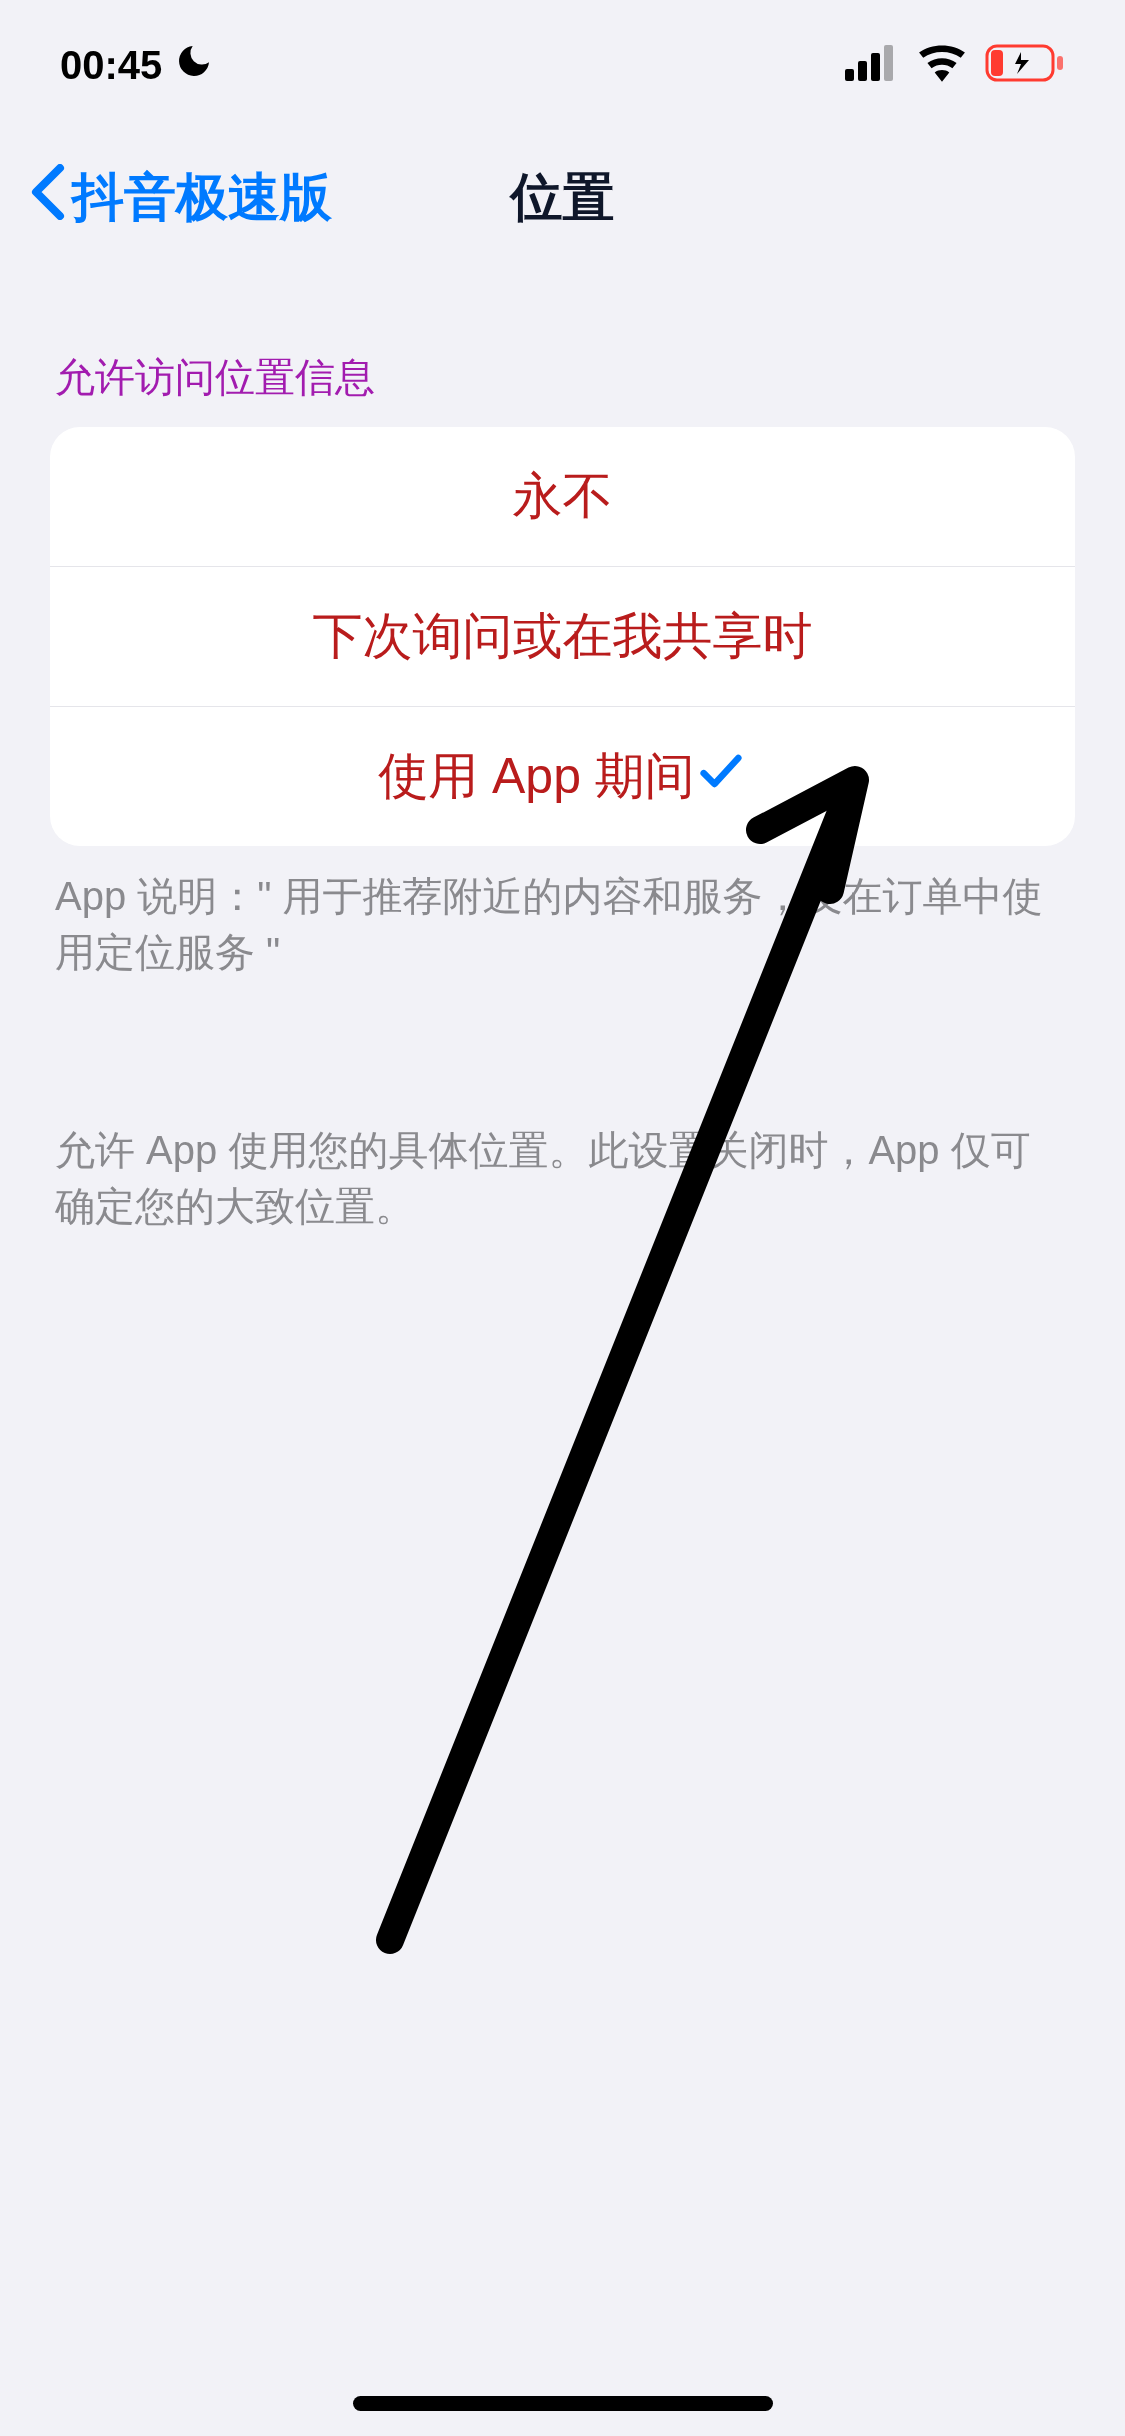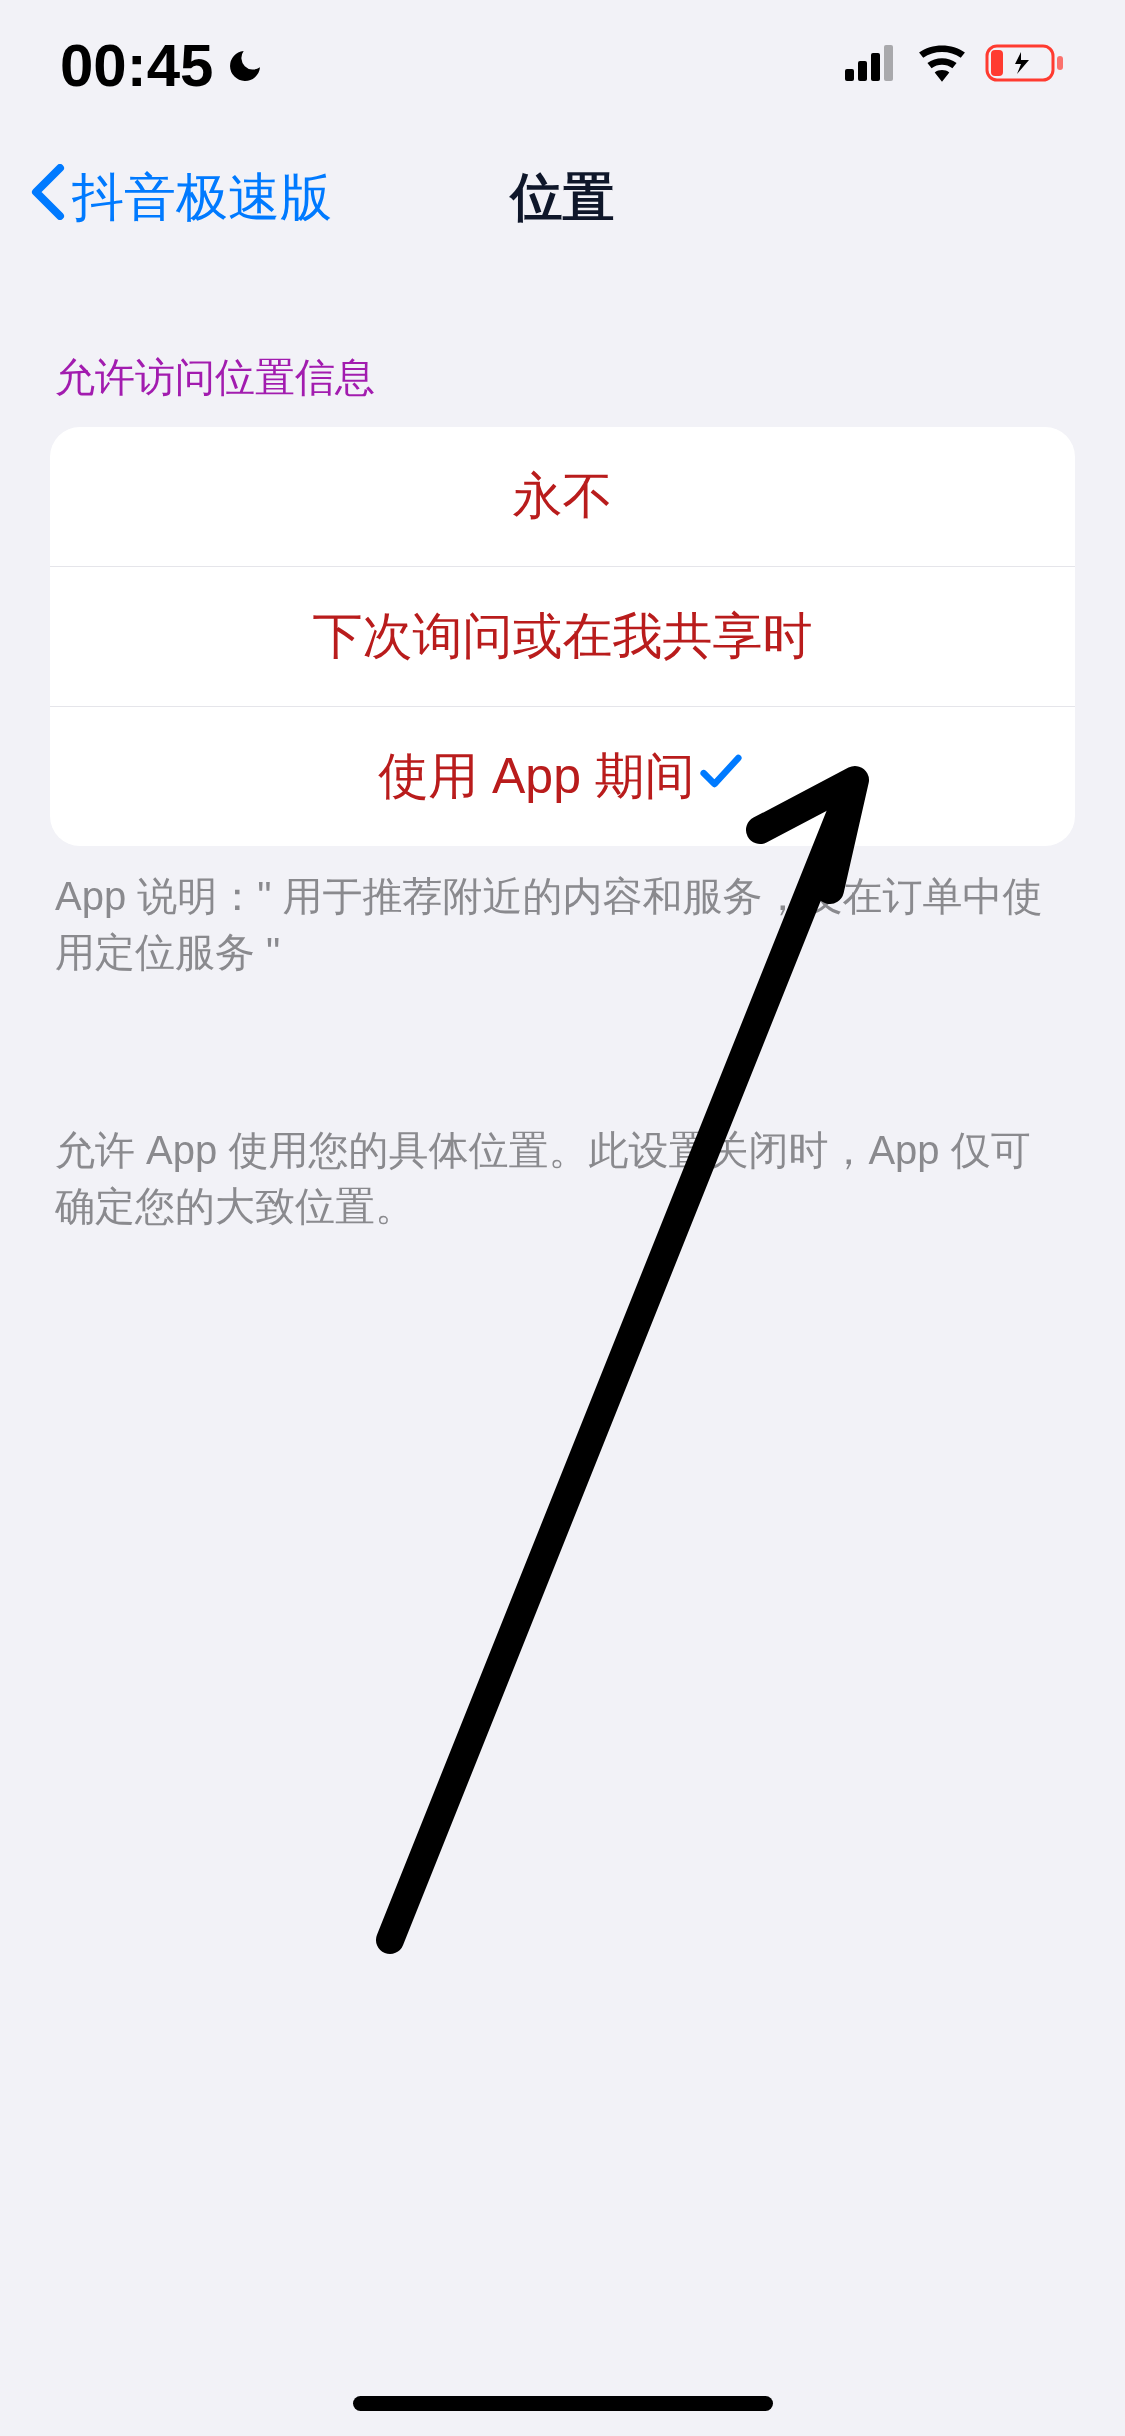--- a/index.html
+++ b/index.html
@@ -20,41 +20,42 @@
       height: 130px;
       display: flex;
       justify-content: space-between;
       align-items: center;
       padding: 0 60px;
     }
     .status-left {
       display: flex;
       align-items: center;
       gap: 12px;
-      font-size: 60px;
+      font-size: 40px;
       font-weight: 600;
     }
     .status-right {
       display: flex;
       align-items: center;
       gap: 18px;
     }
     .nav-bar {
       height: 135px;
       display: flex;
       align-items: center;
       position: relative;
       padding: 0 30px;
     }
     .back-button {
       display: flex;
       align-items: center;
       color: #007aff;
       font-size: 52px;
       gap: 6px;
+      font-weight: bold;
     }
     .nav-title {
       position: absolute;
       left: 50%;
       transform: translateX(-50%);
       font-size: 52px;
       font-weight: 600;
       color: #0f172a;
     }
     .content {

